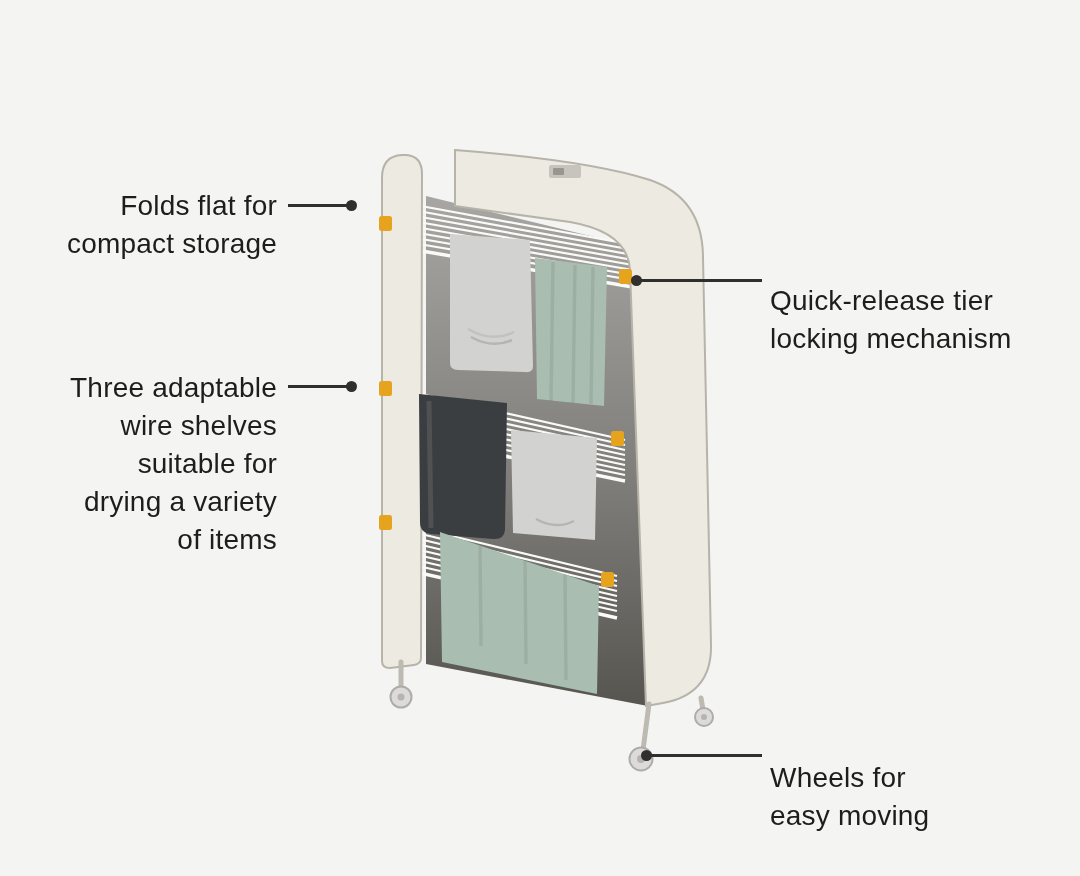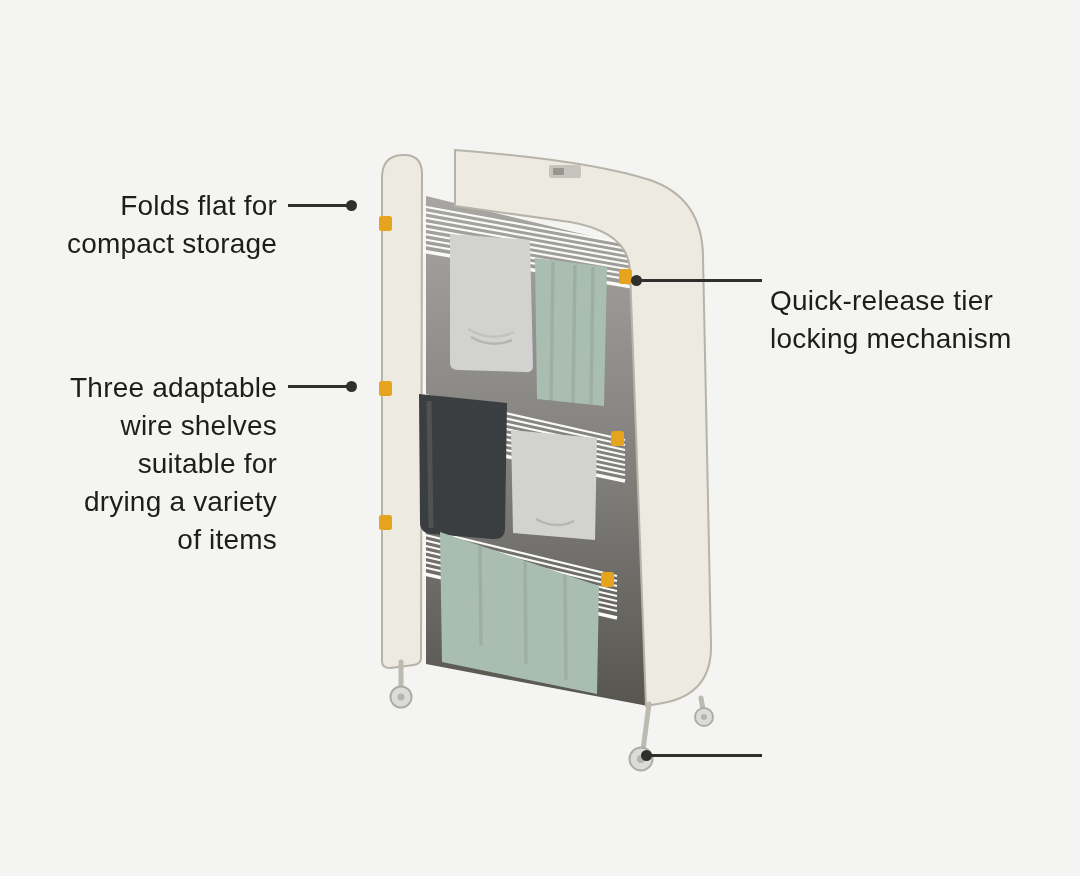--- a/index.html
+++ b/index.html
@@ -175,16 +175,18 @@
   <div class="leader-dot" style="left:631px; top:275px;"></div>
 
   <div class="callout align-right" style="right:803px; top:369px;">Three adaptable
 wire shelves
 suitable for
 drying a variety
 of items</div>
   <div class="leader" style="left:288px; top:385px; width:62px;"></div>
   <div class="leader-dot" style="left:346px; top:381px;"></div>
 
+  <div class="callout align-left" style="left:770px; top:739px;">Wheels for
+easy moving</div>
   <div class="leader" style="left:651px; top:754px; width:111px;"></div>
   <div class="leader-dot" style="left:641px; top:750px;"></div>
 
 </div>
 
 </body></html>

